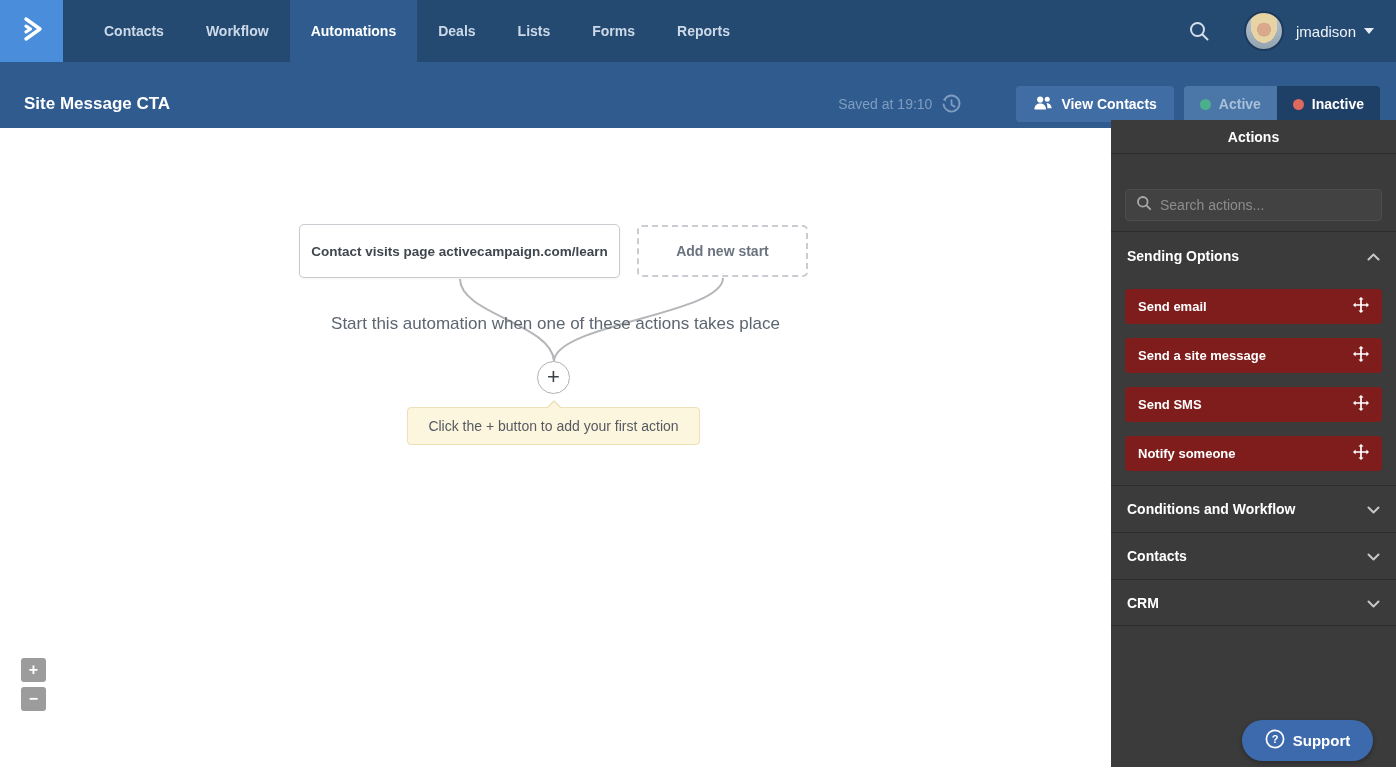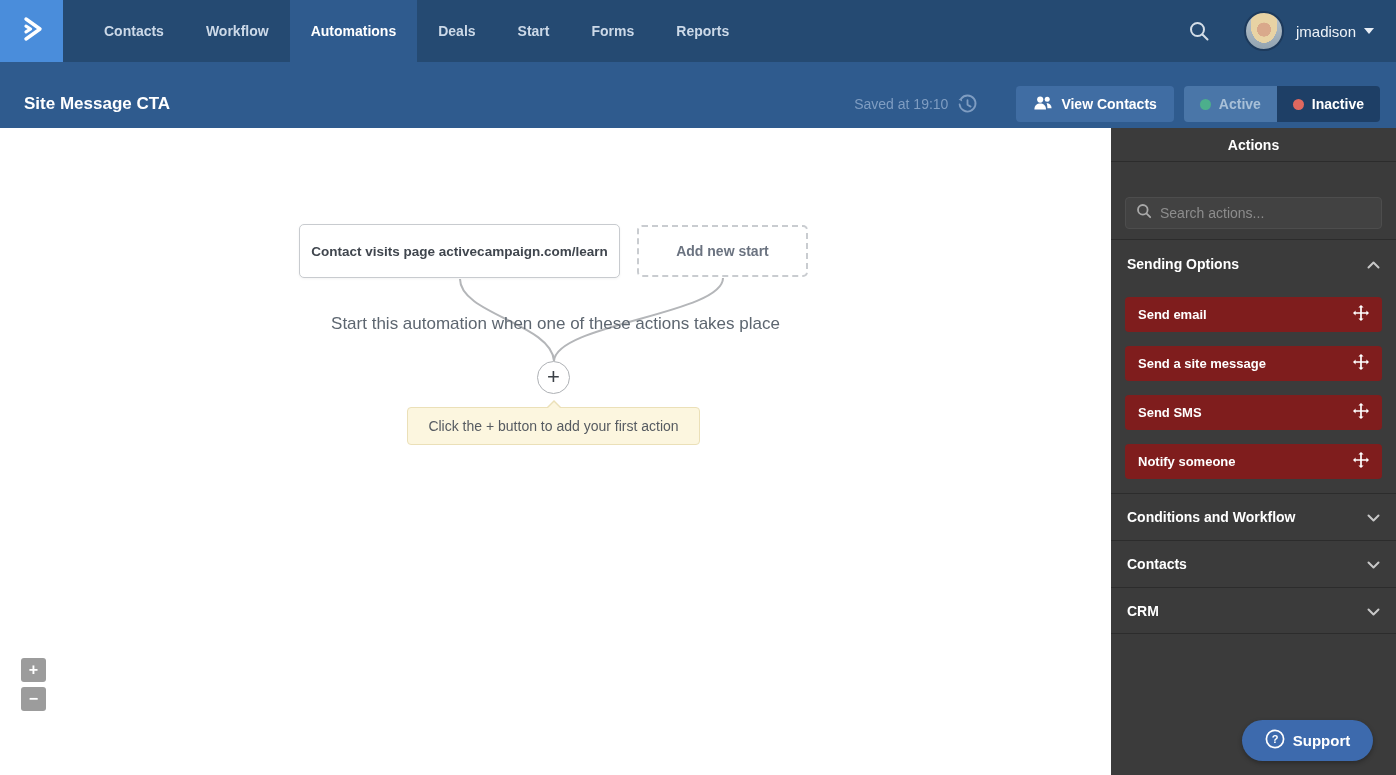--- a/index.html
+++ b/index.html
@@ -22,21 +22,21 @@
               linear-gradient(#b9c6cf, #93a3b0); }
   .username { color:#eef3f8; font-size:15px; margin:0 8px 0 12px; cursor:pointer; }
   .caret-down { width:0; height:0; border-left:5px solid transparent; border-right:5px solid transparent; border-top:6px solid #e8eef5; cursor:pointer; }
 
   
   .subheader { position:absolute; top:62px; left:0; width:1396px; height:84px; background:#2f5b8e; display:flex; align-items:center; }
   .page-title { color:#fff; font-size:17px; font-weight:bold; margin-left:24px; }
   .sub-right { margin-left:auto; display:flex; align-items:center; }
   .saved-text { color:#7f9dc2; font-size:14px; }
   .history-icon { margin:0 10px 0 9px; display:flex; cursor:pointer; }
-  .view-contacts-btn { margin-left:28px; height:36px; padding:14px 17px; background:#406da3; border:none; border-radius:4px;
+  .view-contacts-btn { margin-left:44px; height:36px; padding:14px 17px; background:#406da3; border:none; border-radius:4px;
                        color:#fff; font-size:14px; font-weight:bold; font-family:inherit; display:flex; align-items:center; gap:8px; cursor:pointer; }
   .toggle { display:flex; margin:0 16px 0 10px; border-radius:4px; overflow:hidden; height:36px; }
   .toggle-seg { display:flex; align-items:center; gap:8px; padding:12px 16px; font-size:14px; font-weight:bold; cursor:pointer; }
   .toggle-seg.active-seg { background:#4a76a8; color:#a8c0d8; }
   .toggle-seg.inactive-seg { background:#1e3f66; color:#fff; }
   .dot { width:11px; height:11px; border-radius:50%; }
   .dot-green { background:#4caf8c; }
   .dot-red { background:#df685f; }
 
   
@@ -56,21 +56,21 @@
   .tooltip::before { content:""; position:absolute; top:-8px; left:50%; margin-left:-8px; width:0; height:0;
                      border-left:8px solid transparent; border-right:8px solid transparent; border-bottom:8px solid #ebe0b8; }
   .tooltip::after { content:""; position:absolute; top:-6.5px; left:50%; margin-left:-7px; width:0; height:0;
                     border-left:7px solid transparent; border-right:7px solid transparent; border-bottom:7px solid #fcf6df; }
   .zoom-controls { position:absolute; left:21px; top:530px; width:25px; }
   .zoom-btn { width:25px; height:24px; background:#9c9c9c; border:none; border-radius:3px; color:#fff; font-size:16px; font-weight:bold;
               display:flex; align-items:center; justify-content:center; cursor:pointer; font-family:inherit; }
   .zoom-btn + .zoom-btn { margin-top:5px; }
 
   
-  .sidebar { position:absolute; top:128px; left:1111px; width:285px; height:647px; background:#3b3b3b; }
+  .sidebar { position:absolute; top:120px; left:1111px; width:285px; height:647px; background:#3b3b3b; }
   .sidebar-header { height:34px; display:flex; align-items:center; justify-content:center; color:#fff; font-size:14px; font-weight:bold;
                     border-bottom:1px solid #2c2c2c; }
   .search-wrap { padding:11px 14px 10px; border-bottom:1px solid #2c2c2c; }
   .search-box { display:flex; align-items:center; height:32px; background:#424242; border:1px solid #4d4d4d; border-radius:4px; padding:0 10px;margin-top:24px; }
   .search-box input { flex:1; background:transparent; border:none; outline:none; color:#ddd; font-size:14px; font-family:inherit; margin-left:8px; }
   .search-box input::placeholder { color:#8d8d8d; }
   .section-header { height:47px; display:flex; align-items:center; justify-content:space-between; padding:0 16px; color:#fff;
                     font-size:14px; font-weight:bold; cursor:pointer; }
   .section-header.bordered { border-top:1px solid #2c2c2c; }
   .section-header.last { border-bottom:1px solid #2c2c2c; }
@@ -97,21 +97,21 @@
           <path d="M11 7 L25 17 L11 27" fill="none" stroke="#fff" stroke-width="3.4" stroke-linecap="round" stroke-linejoin="round"></path>
           <path d="M11 14.2 L15.6 17 L11 19.8" fill="none" stroke="#fff" stroke-width="3.2" stroke-linecap="round" stroke-linejoin="round"></path>
         </svg>
       </span>
     </div>
     <nav class="tabs">
       <div class="tab">Contacts</div>
       <div class="tab">Workflow</div>
       <div class="tab active">Automations</div>
       <div class="tab">Deals</div>
-      <div class="tab">Start</div>
+      <div class="tab">Lists</div>
       <div class="tab">Forms</div>
       <div class="tab">Reports</div>
     </nav>
     <div class="nav-right">
       <span class="nav-search">
         <svg width="22" height="22" viewBox="0 0 22 22">
           <circle cx="9.5" cy="9.5" r="6.5" fill="none" stroke="#d4dee8" stroke-width="2"></circle>
           <line x1="14.5" y1="14.5" x2="19.5" y2="19.5" stroke="#d4dee8" stroke-width="2" stroke-linecap="round"></line>
         </svg>
       </span>

